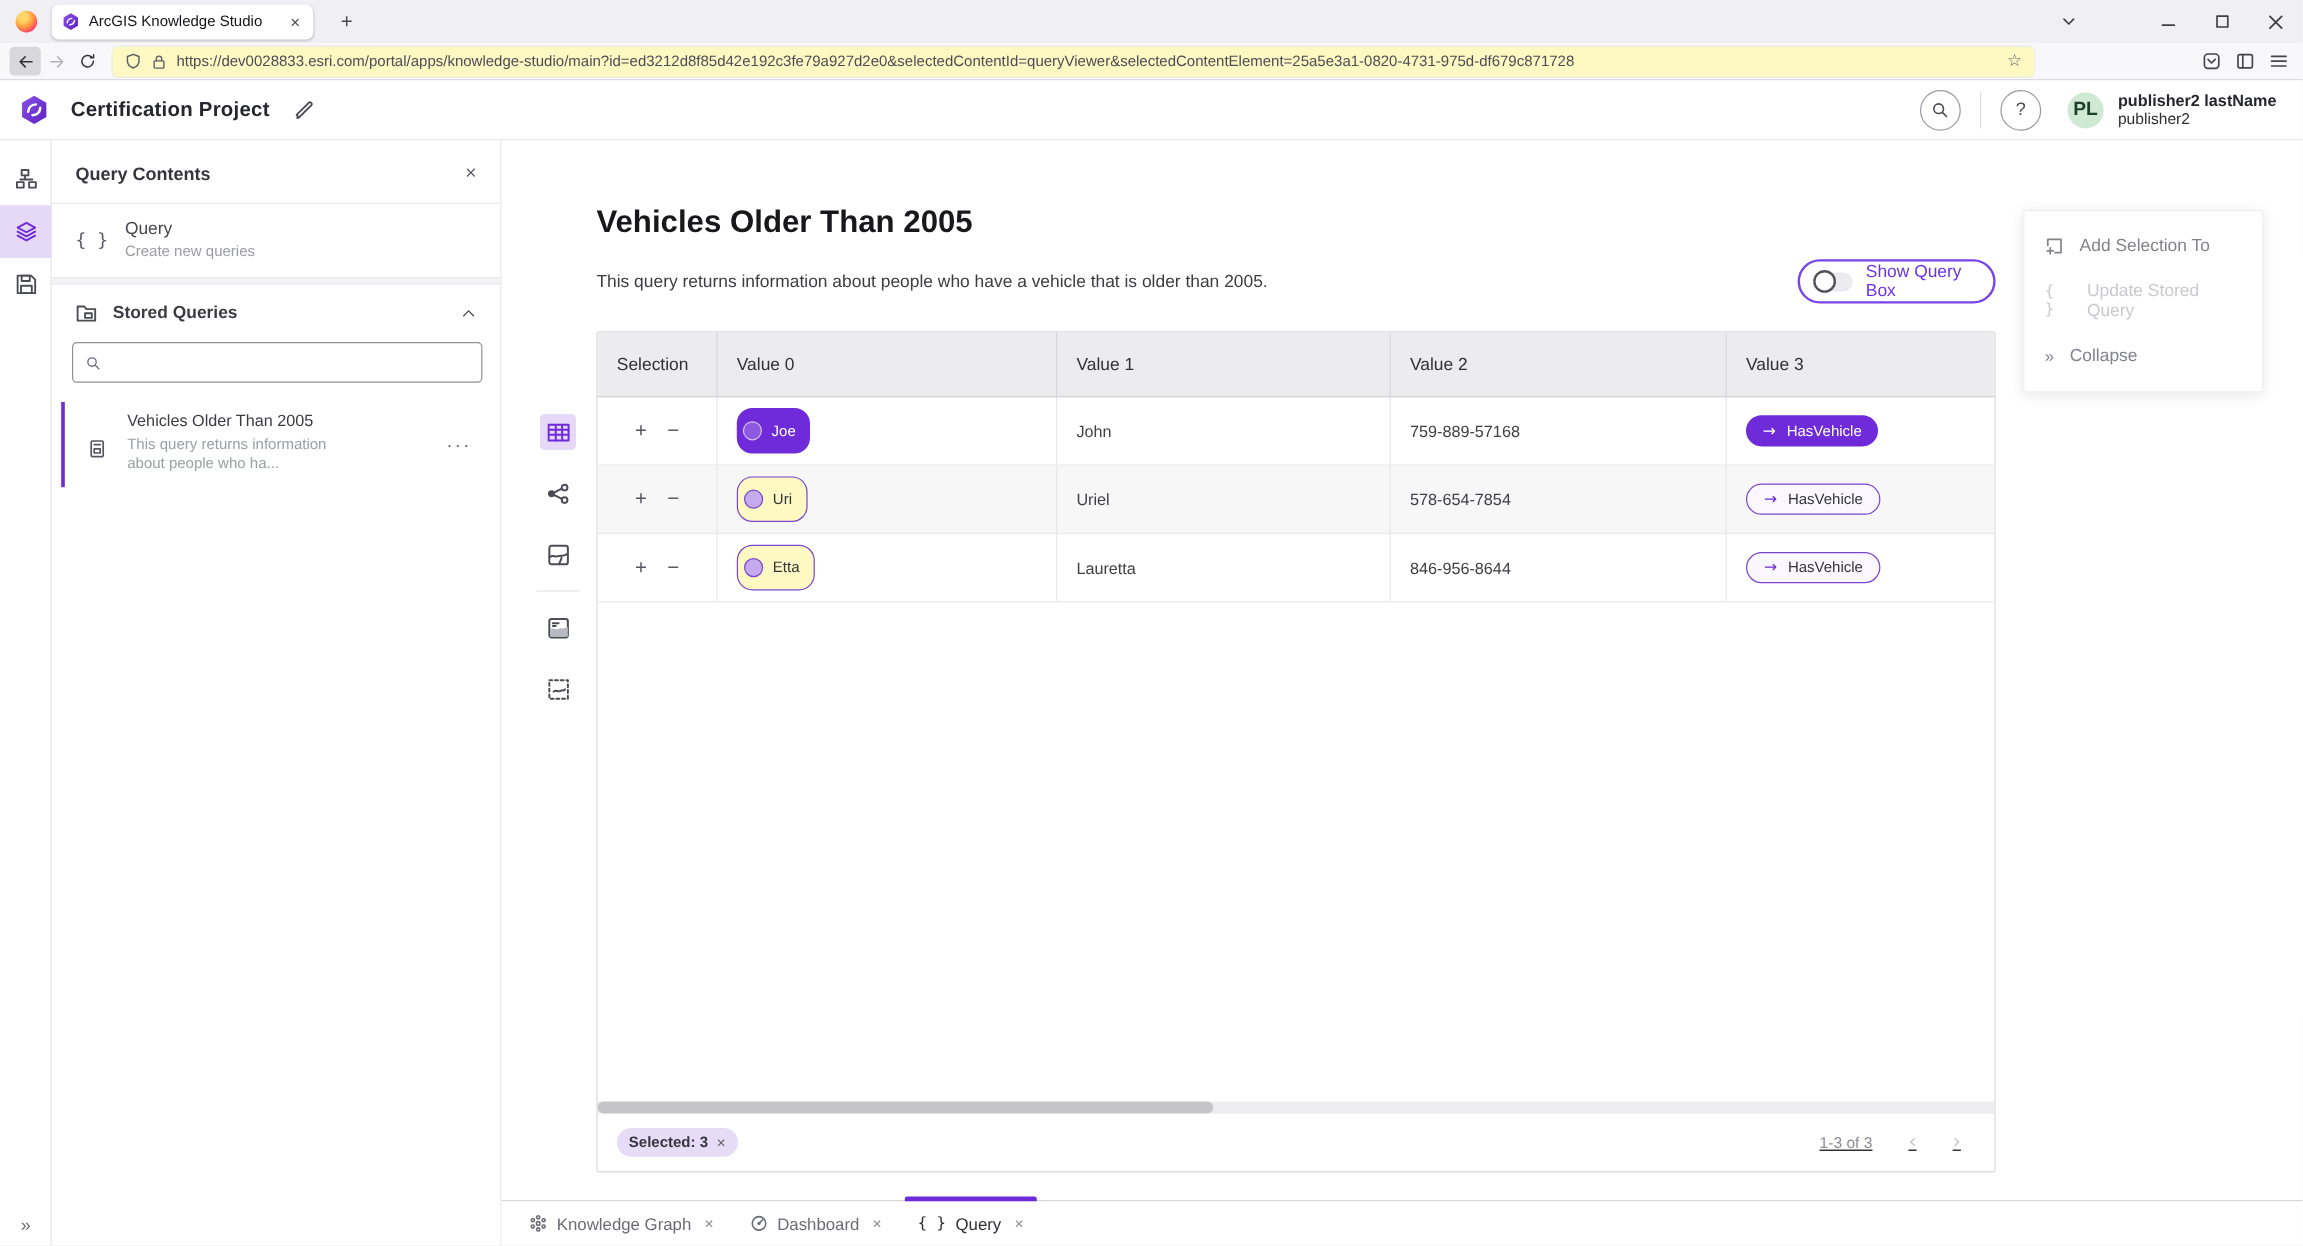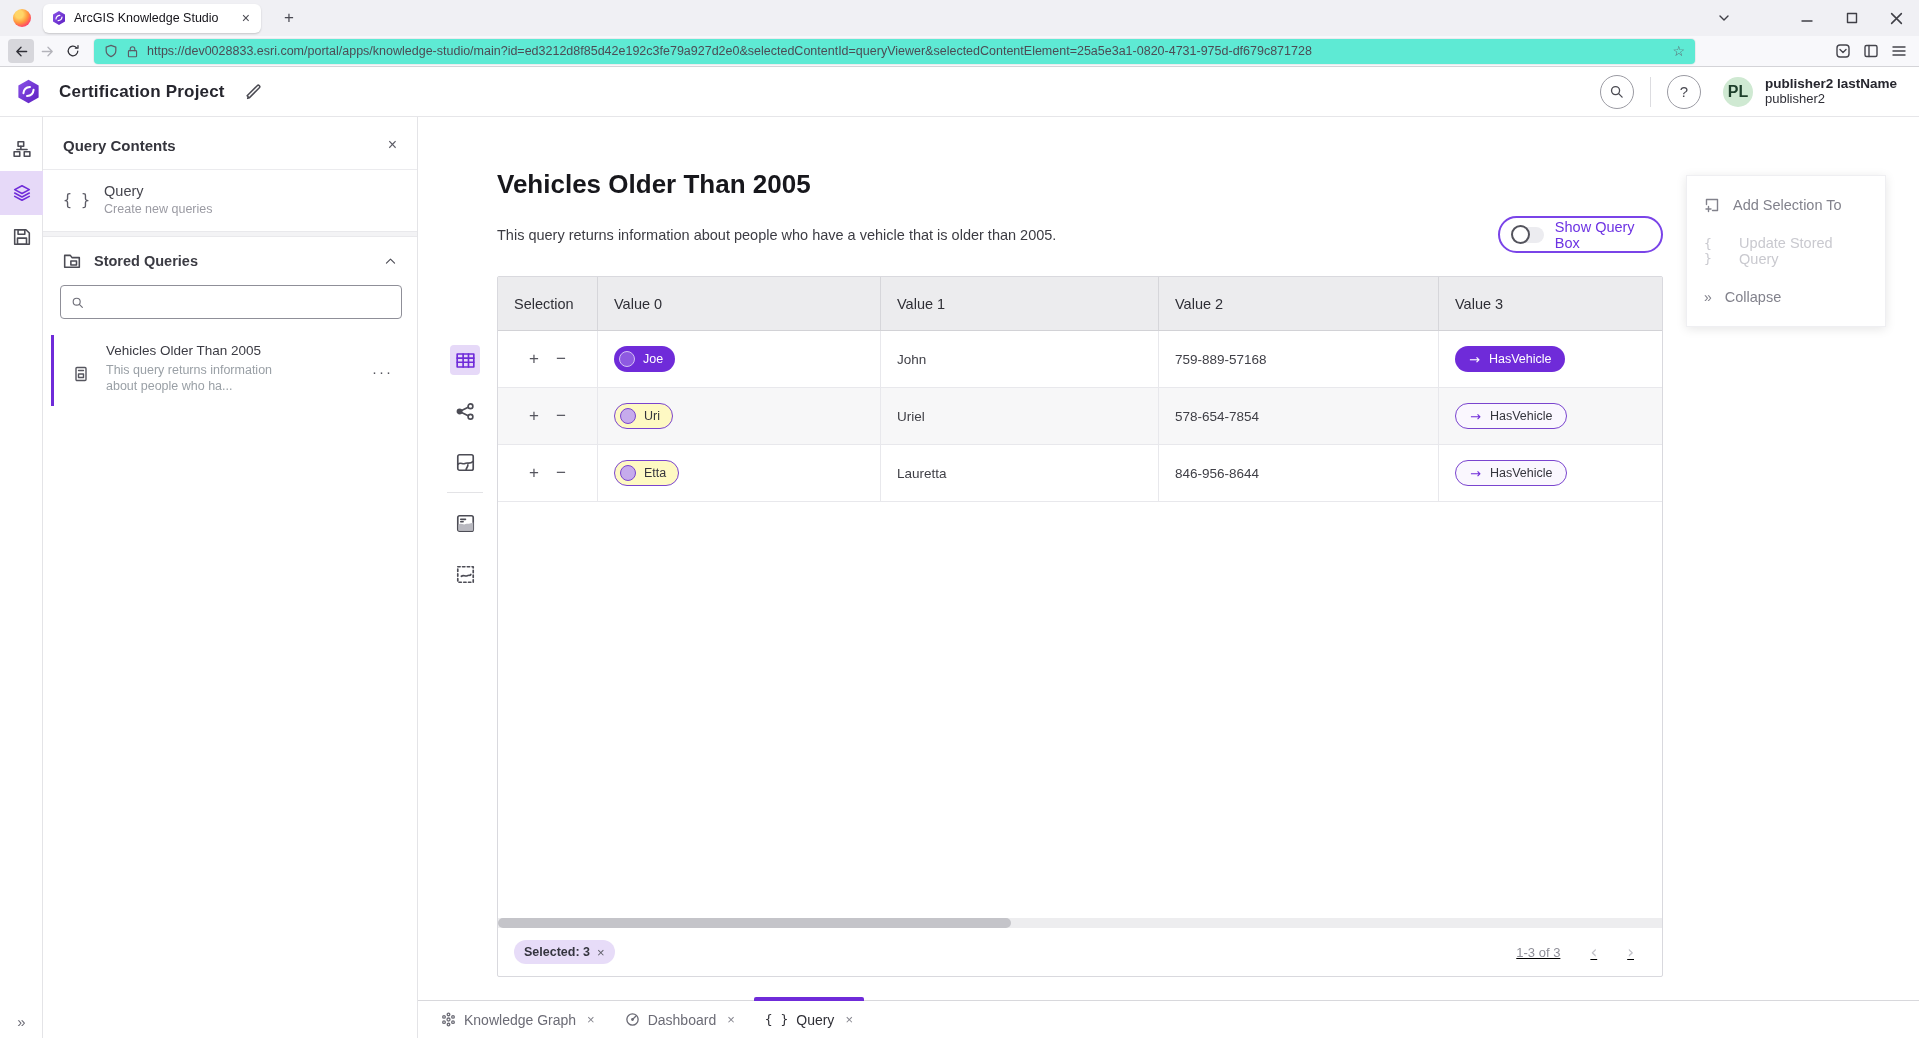--- a/index.html
+++ b/index.html
@@ -20,21 +20,21 @@
   .newtab { margin-left:14px; font-size:17px; color:#4a4a52; width:28px; text-align:center; }
   .ts-space { flex:1; }
   .winbtn { width:45px; height:36px; display:flex; align-items:center; justify-content:center; color:#3f3f46; }
   .winbtn.first { margin-right:38px; }
 
   
   .navbar { height:31px; background:#f8f8fb; border-bottom:1px solid #d4d4d8; display:flex; align-items:center; padding:0 8px; }
   .nav-btn { width:26px; height:24px; border-radius:4px; display:flex; align-items:center; justify-content:center; color:#2f2f36; }
   .nav-btn.back { background:#d7d7dc; }
   .nav-btn.fwd { color:#b3b3ba; }
-  .urlbar { flex:1; height:25px; margin:0 10px 0 8px; margin-right:140px; background:#5eead4; border-radius:4px;
+  .urlbar { flex:1; height:25px; margin:0 10px 0 8px; margin-right:140px; background:#fef9c3; border-radius:4px;
     display:flex; align-items:center; padding:0 10px; gap:8px; box-shadow:0 0 0 1px rgba(0,0,0,.05); }
   .url-text { flex:1; font-size:12.5px; color:#4c4c55; white-space:nowrap; overflow:hidden; }
   .url-star { font-size:14px; color:#5c5c66; font-family:"DejaVu Sans",sans-serif; }
   .nav-right { display:flex; align-items:center; gap:12px; margin-right:4px; color:#44444c; }
 
   
   .appheader { height:50px; background:#fff; border-bottom:1px solid #e6e6e9; display:flex; align-items:center; }
   .app-logo { margin-left:15px; }
   .proj-title { margin-left:17px; font-size:17px; font-weight:700; color:#26262e; letter-spacing:.2px; }
   .pencil { margin-left:20px; color:#4a4a52; }
@@ -95,21 +95,21 @@
   .thead { height:54px; background:#ececee; border-bottom:1px solid #d2d2d6; display:grid;
     grid-template-columns:100px 283px 278px 280px 1fr; }
   .th { display:flex; align-items:center; padding-left:16px; font-size:14.5px; color:#2f2f36; border-right:1px solid #d6d6da; }
   .th:last-child { border-right:none; }
   .trow { height:57px; display:grid; grid-template-columns:100px 283px 278px 280px 1fr; border-bottom:1px solid #e8e8ec; }
   .trow.alt { background:#f7f7f8; }
   .td { display:flex; align-items:center; padding-left:16px; font-size:13.5px; color:#3f3f46; border-right:1px solid #e8e8ec; }
   .td:last-child { border-right:none; }
   .td.sel { justify-content:center; padding-left:0; gap:17px; font-size:17px; color:#55555e; }
 
-  .pill { height:26px; border-radius:13px; display:inline-flex; align-items:center; padding:0 12px 0 5px; font-size:12.5px; }
+  .pill { height:38px; border-radius:13px; display:inline-flex; align-items:center; padding:0 12px 0 5px; font-size:12.5px; }
   .pill .dot { width:16px; height:16px; border-radius:50%; margin-right:8px; }
   .pill.solid { background:#6f2bd9; color:#fff; }
   .pill.solid .dot { border:1.5px solid #d4c1f4; background:rgba(255,255,255,.22); }
   .pill.outline { background:#fef9c3; border:1.5px solid #7a44cf; color:#34343c; }
   .pill.outline .dot { border:1.5px solid #7a44cf; background:#c6abec; }
   .rpill { height:26px; border-radius:13px; display:inline-flex; align-items:center; gap:9px; padding:0 14px; font-size:12.5px; }
   .rpill.solid { background:#6f2bd9; color:#fff; }
   .rpill.solid .arr { color:#fff; }
   .rpill.outline { background:#faf7fe; border:1.5px solid #7a44cf; color:#34343c; }
   .rpill.outline .arr { color:#6f2bd9; }

